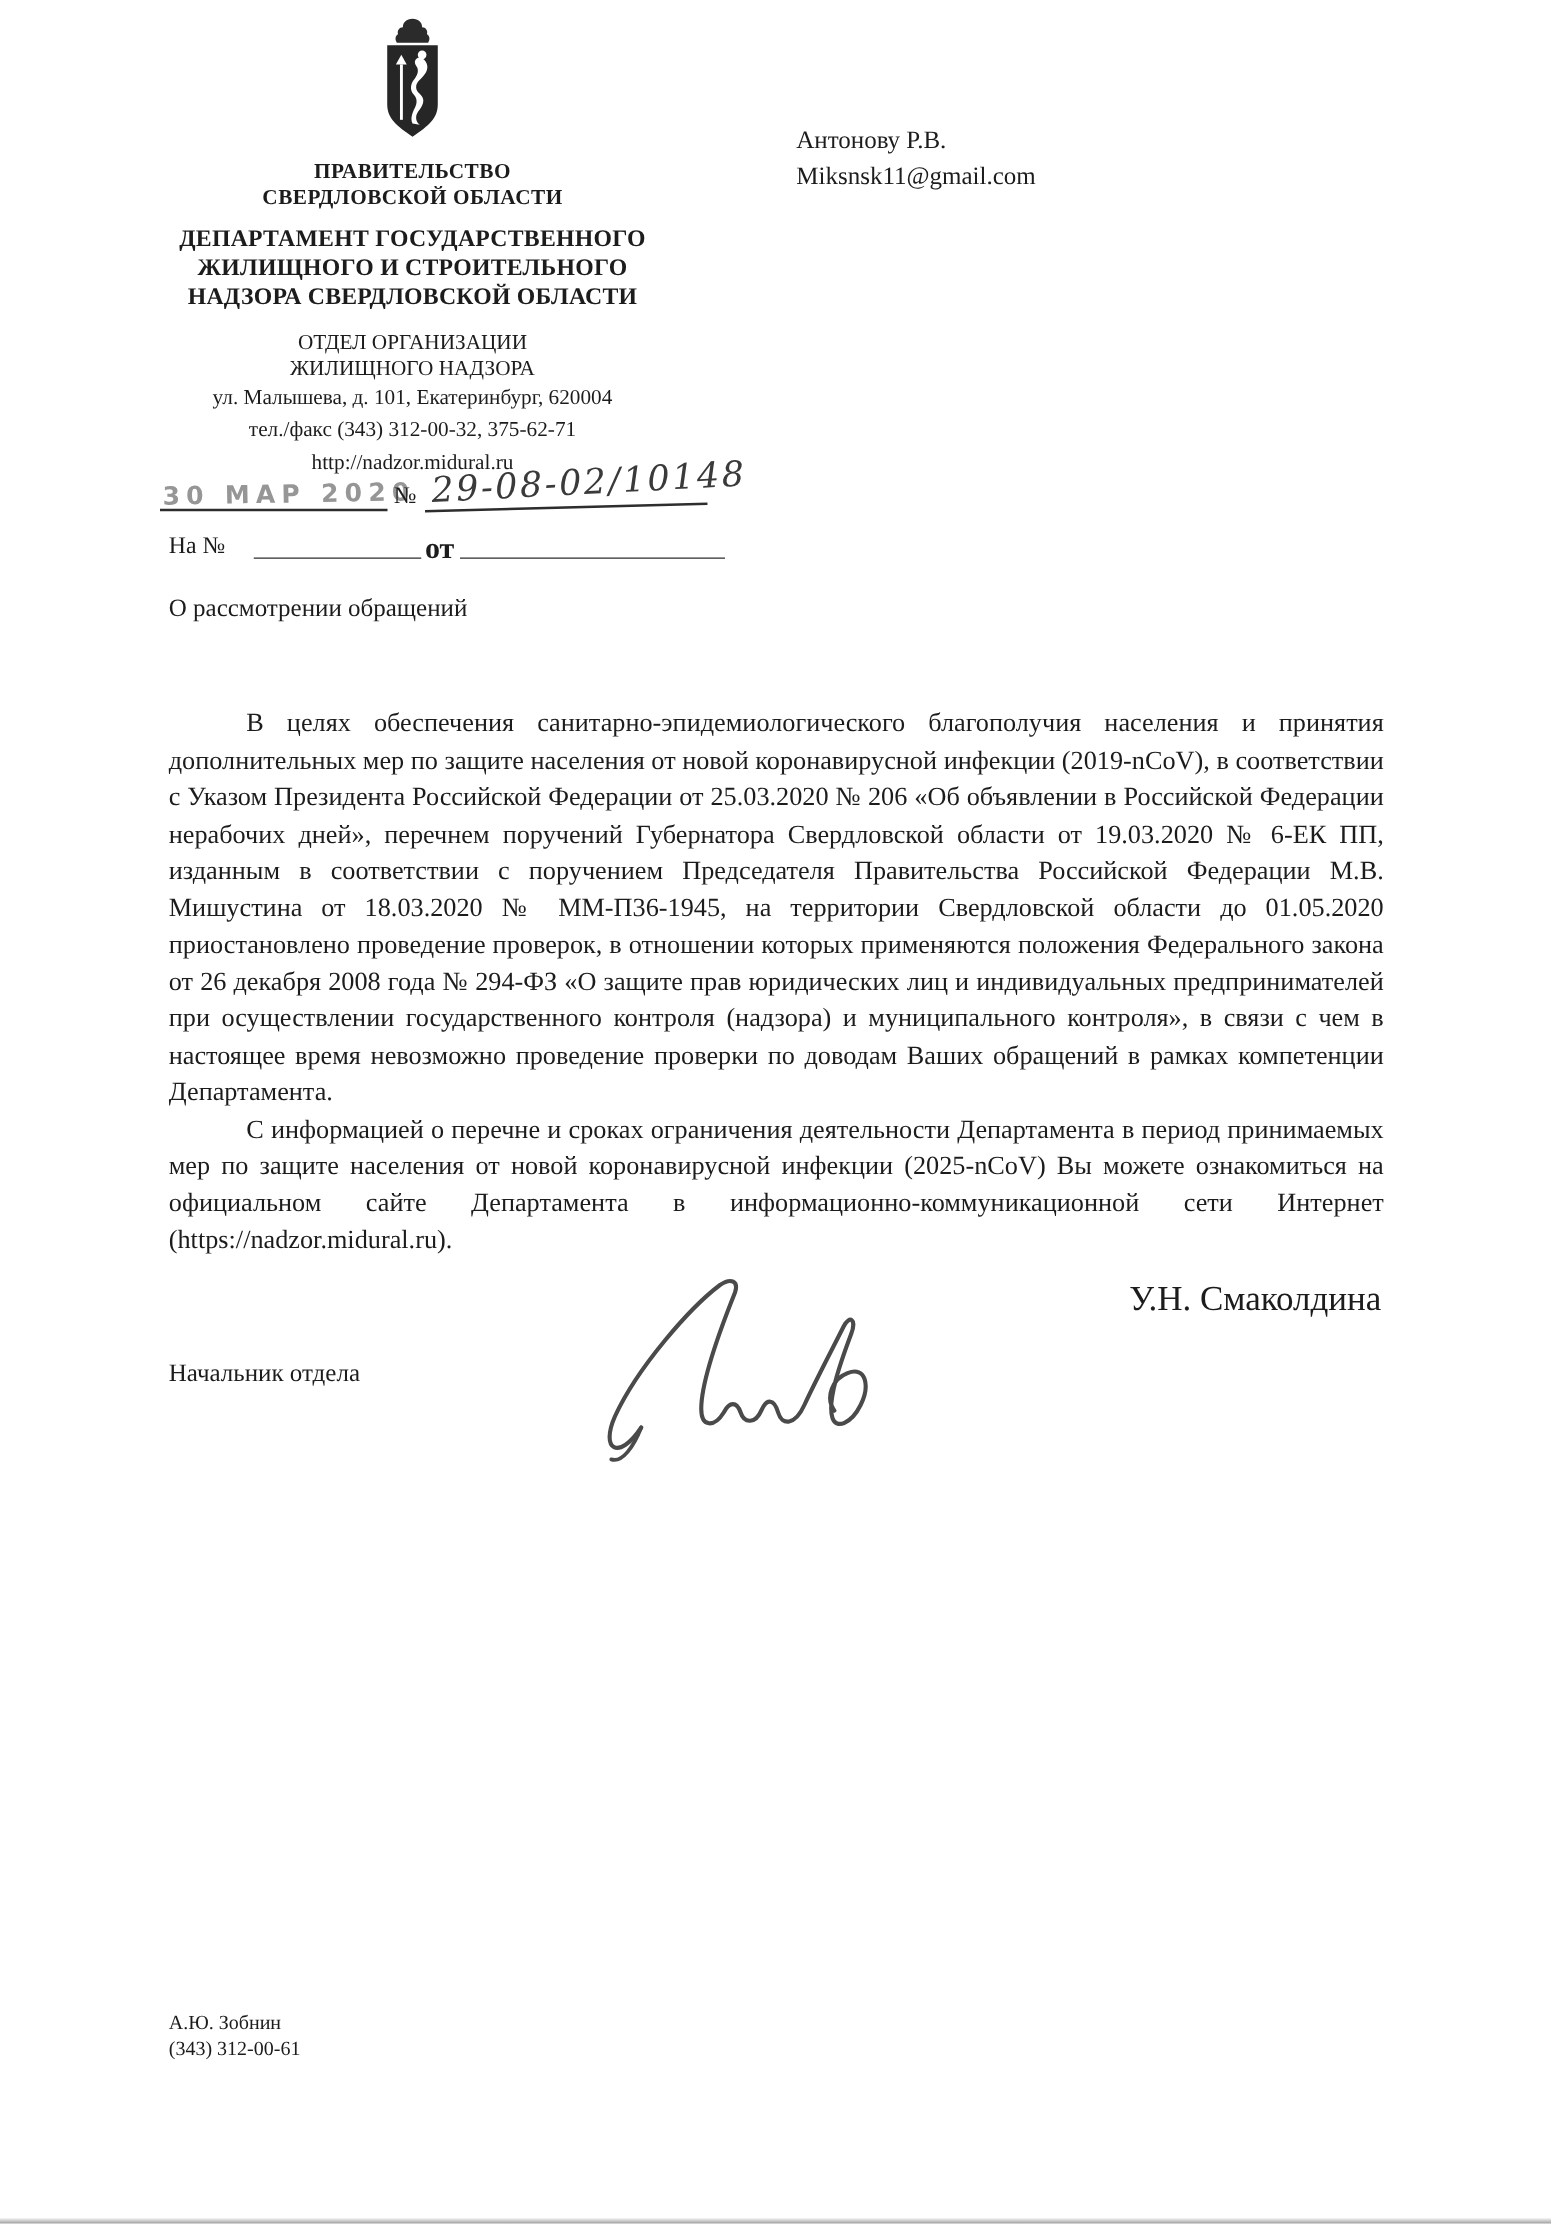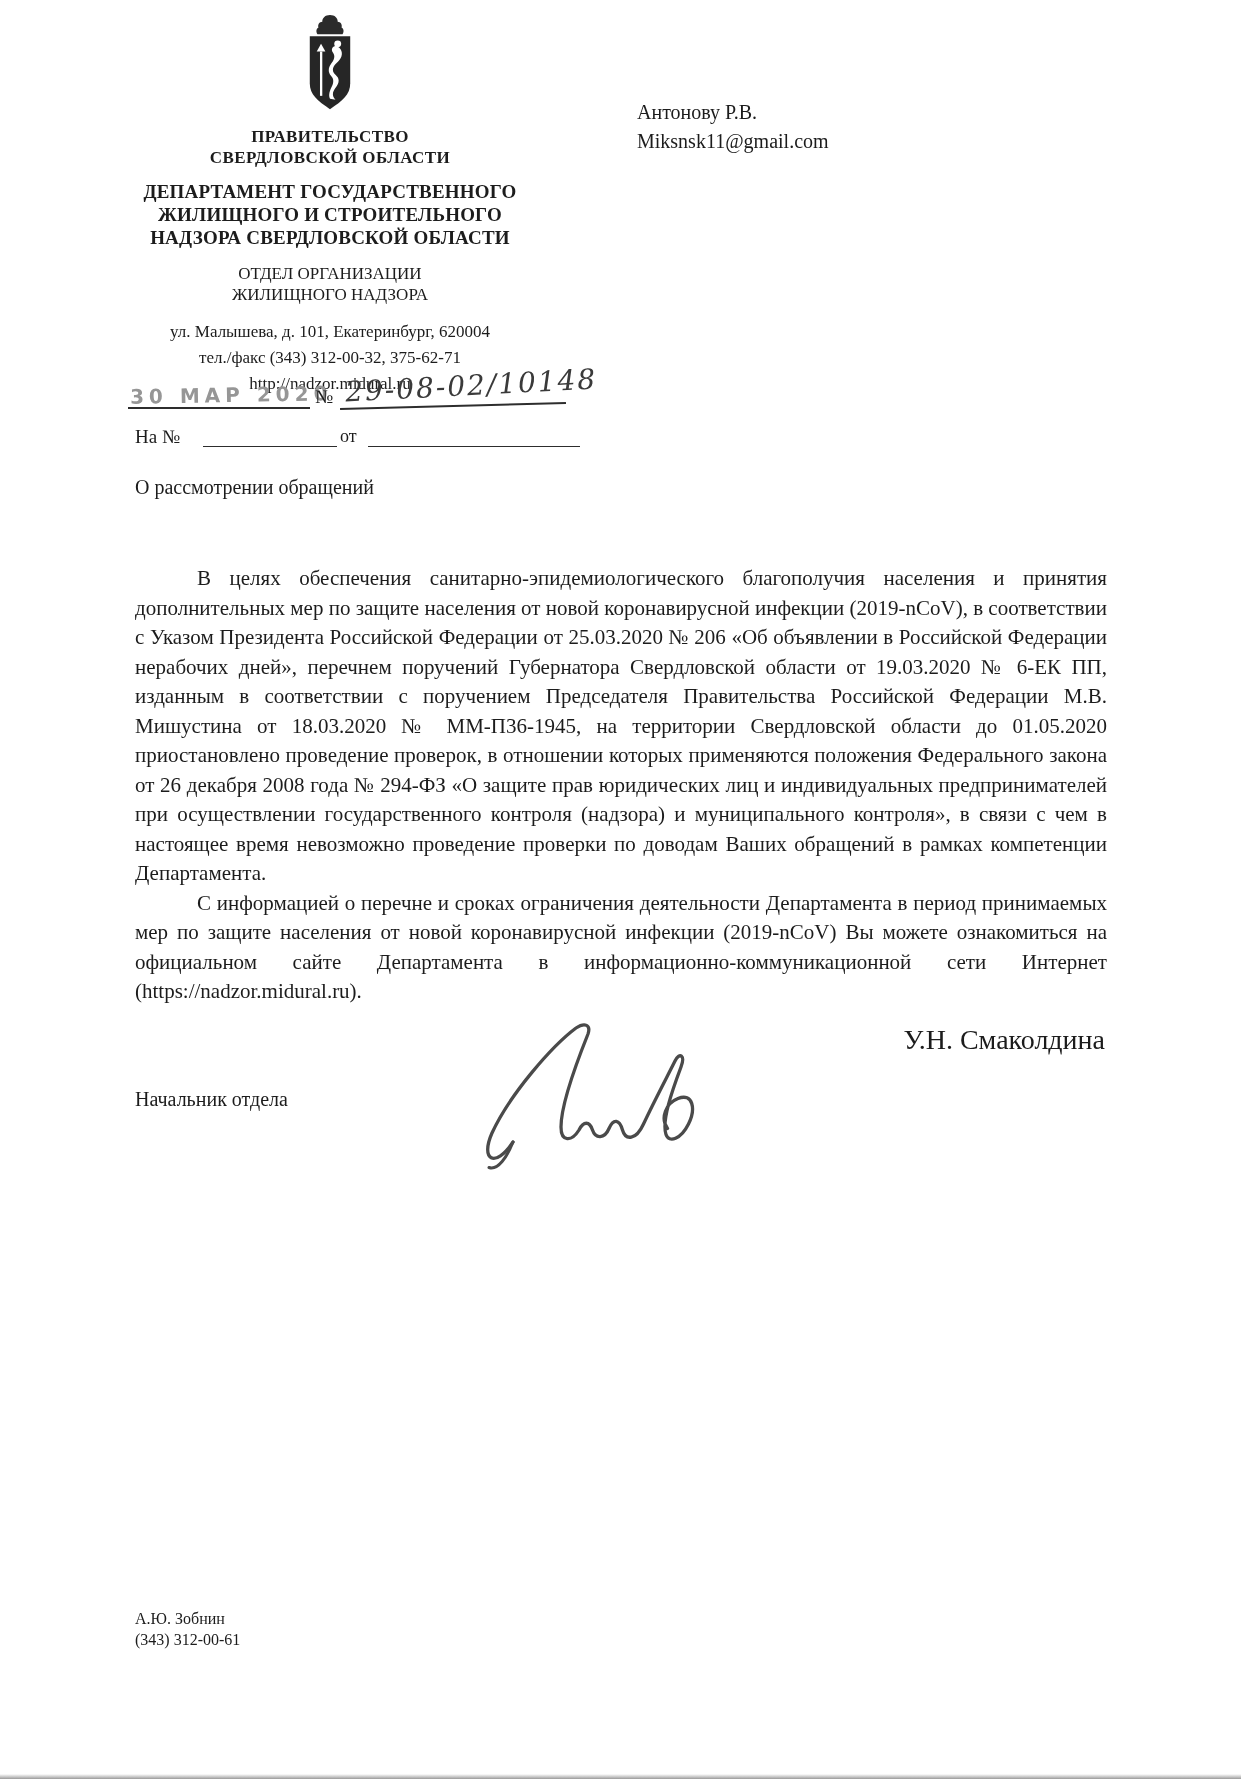--- a/index.html
+++ b/index.html
@@ -18,21 +18,21 @@
   .letterhead {
     position: absolute;
     left: 130px; top: 14px;
     width: 400px;
     text-align: center;
   }
   .emblem { display: block; margin: 0 auto 8px auto; }
   .lh-gov    { font-weight: bold; font-size: 17px; line-height: 21px; letter-spacing: .4px; }
   .lh-dept   { font-weight: bold; font-size: 19px; line-height: 23px; margin-top: 12px; letter-spacing: .2px; }
   .lh-otdel  { font-weight: normal; font-size: 17px; line-height: 21px; margin-top: 14px; }
-  .lh-addr   { font-size: 17px; line-height: 26px; margin-top: 14px; }
+  .lh-addr   { font-size: 17px; line-height: 26px; }
   
   .stamp-date {
     position: absolute; left: 130px; top: 383px;
     font-family: "DejaVu Sans", sans-serif;
     font-weight: bold; font-size: 20px;
     color: #969696; letter-spacing: 5px;
     transform: rotate(-1deg);
     white-space: nowrap;
   }
   .rule { position: absolute; border-bottom: 2px solid #2d2d2d; height: 0; }
@@ -40,21 +40,21 @@
   .no-label { position: absolute; left: 315px; top: 386px; font-size: 19px; }
   .hand-number {
     position: absolute; left: 345px; top: 369px;
     font-style: italic; font-size: 28px;
     color: #3a3a3a; letter-spacing: 2px;
     transform: rotate(-3deg);
     white-space: nowrap;
     font-family: "DejaVu Serif", serif;
   }
   .na-label { position: absolute; left: 135px; top: 426px; font-size: 19px; }
-  .ot-label { position: absolute; left: 340px; top: 426px; font-size: 18px; }
+  .ot-label { position: absolute; left: 340px; top: 426px; font-size: 24px; font-weight: bold; }
   
   .recipient { position: absolute; left: 637px; top: 98px; font-size: 20px; line-height: 29px; }
   
   .subject { position: absolute; left: 135px; top: 476px; font-size: 20px; }
   
   .body-text {
     position: absolute; left: 135px; top: 564px;
     width: 972px;
     font-size: 21px; line-height: 29.5px;
     text-align: justify;
@@ -124,21 +124,21 @@
 
   <div class="na-label">На №</div>
   <div class="rule-thin" style="left:203px; top:446px; width:134px;"></div>
   <div class="ot-label">от</div>
   <div class="rule-thin" style="left:368px; top:446px; width:212px;"></div>
 
   <div class="subject">О рассмотрении обращений</div>
 
   <div class="body-text">
     <p>В целях обеспечения санитарно-эпидемиологического благополучия населения и принятия дополнительных мер по защите населения от новой коронавирусной инфекции (2019-nCoV), в соответствии с Указом Президента Российской Федерации от 25.03.2020 № 206 «Об объявлении в Российской Федерации нерабочих дней», перечнем поручений Губернатора Свердловской области от 19.03.2020 № 6-ЕК ПП, изданным в соответствии с поручением Председателя Правительства Российской Федерации М.В. Мишустина от 18.03.2020 № ММ-П36-1945, на территории Свердловской области до 01.05.2020 приостановлено проведение проверок, в отношении которых применяются положения Федерального закона от 26 декабря 2008 года № 294-ФЗ «О защите прав юридических лиц и индивидуальных предпринимателей при осуществлении государственного контроля (надзора) и муниципального контроля», в связи с чем в настоящее время невозможно проведение проверки по доводам Ваших обращений в рамках компетенции Департамента.</p>
-    <p>С информацией о перечне и сроках ограничения деятельности Департамента в период принимаемых мер по защите населения от новой коронавирусной инфекции (2019-nCoV) Вы можете ознакомиться на официальном сайте Департамента в информационно-коммуникационной сети Интернет (https://nadzor.midural.ru).</p>
+    <p>С информацией о перечне и сроках ограничения деятельности Департамента в период принимаемых мер по защите населения от новой коронавирусной инфекции (2025-nCoV) Вы можете ознакомиться на официальном сайте Департамента в информационно-коммуникационной сети Интернет (https://nadzor.midural.ru).</p>
   </div>
 
   <div class="sign-position">Начальник отдела</div>
   <svg class="sign-scribble" width="300" height="150" viewBox="0 0 200 100">
     <path d="M30 80 C 18 98, 8 92, 16 74 C 28 48, 56 16, 72 4 C 78 0, 82 2, 80 8 C 72 28, 62 56, 62 70 C 62 80, 69 80, 74 72 C 77 66, 81 66, 83 72 C 85 78, 91 78, 94 71 C 97 64, 101 65, 103 72 C 105 79, 112 79, 117 68 C 123 55, 133 36, 138 26 C 141 20, 145 22, 142 30 C 136 46, 129 66, 132 75 C 134 81, 142 78, 147 68 C 152 58, 150 47, 140 51 C 132 54, 128 64, 133 71" stroke="#4a4a4a" stroke-width="2.2" fill="none" stroke-linecap="round"></path>
     <path d="M30 80 C 26 90, 20 99, 14 97" stroke="#4a4a4a" stroke-width="2" fill="none" stroke-linecap="round"></path>
   </svg>
   <div class="sign-name">У.Н. Смаколдина</div>
 
   <div class="footer">

